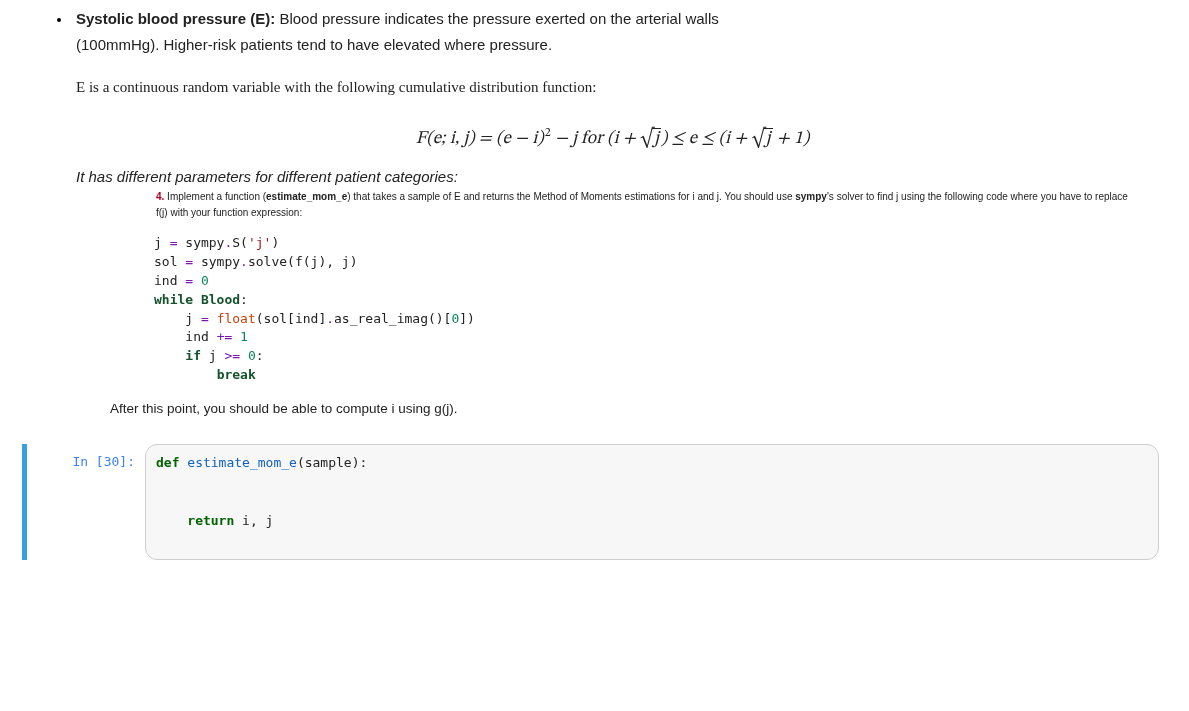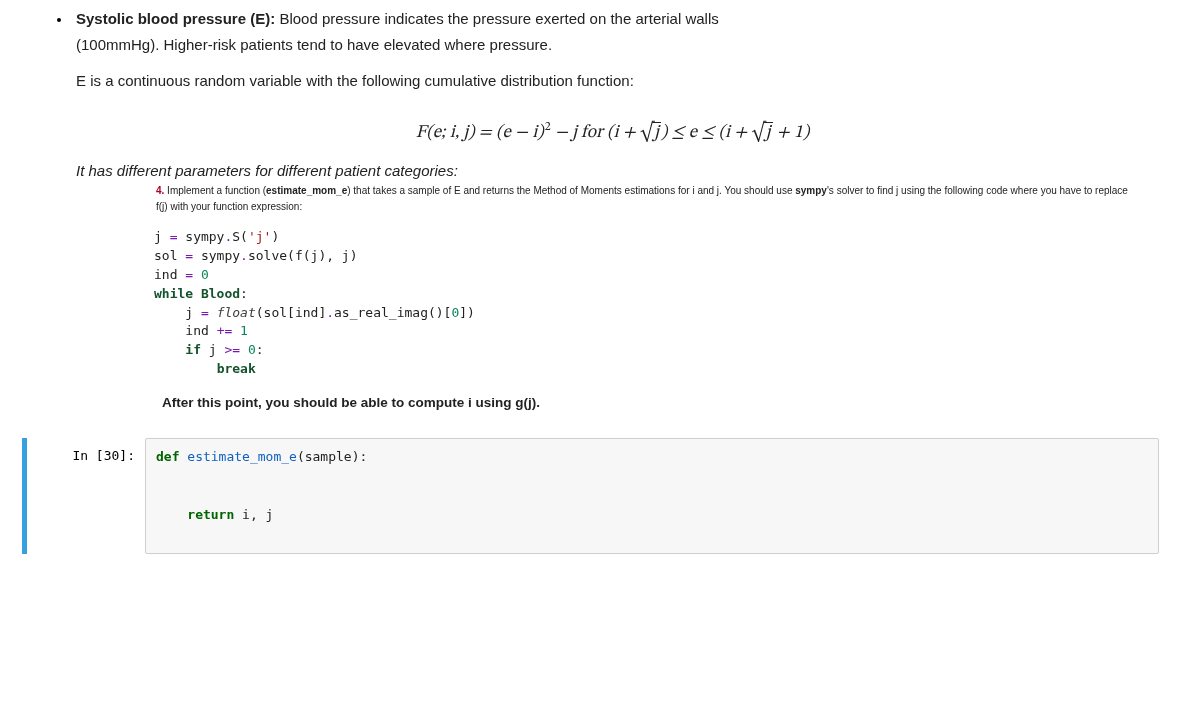--- a/index.html
+++ b/index.html
@@ -28,22 +28,23 @@
     font-size: 14px;
   }
   .intro-line1 {
     margin-top: 2px;
     line-height: 1.7;
   }
   .intro-line2 {
     line-height: 1.7;
   }
   .intro-line3 {
-    margin-top: 12px;
+    margin-top: 18px;
     line-height: 1.6;
+    font-family: Liberation Serif, serif;
   }
   .formula {
     text-align: center;
     font-family: "Cambria Math", "STIX Two Math", "Times New Roman", serif;
     font-size: 18px;
     font-style: italic;
     margin: 26px 0 14px 0;
     line-height: 1.4;
   }
   .formula .sup {
@@ -102,54 +103,53 @@
     font-size: 13px;
     line-height: 1.45;
     white-space: pre;
     color: #222;
     margin-bottom: 14px;
   }
   .c-kw   { color: #14532d; font-weight: bold; }   
   .c-str  { color: #a31515; }                      
   .c-num  { color: #098658; }                      
   .c-op   { color: #7a18b3; }                         
-  .c-builtin { color: #404040; font-style: italic; }                   
+  .c-builtin { color: #c2410c; }                   
   .aftercode {
-    margin-left: 86px;
+    margin-left: 34px;
     font-size: 13.5px;
     line-height: 1.55;
     margin-bottom: 24px;
-    font-weight: bold;
   }
 
   
   .nb-cell {
     display: flex;
     align-items: stretch;
     margin-left: -18px;
     margin-right: -10px;
   }
   .nb-cell .runbar {
     width: 5px;
     background: #389fe0;
   }
   .nb-cell .prompt {
     width: 108px;
     flex: 0 0 108px;
     text-align: right;
     padding: 10px 10px 0 0;
     font-family: Menlo, Consolas, "DejaVu Sans Mono", monospace;
     font-size: 13px;
-    color: #000000;
+    color: #3b82f6;
   }
   .nb-cell .cell-body {
     flex: 1;
     border: 1px solid #cfcfcf;
     background: #f7f7f7;
-    border-radius: 2px;
+    border-radius: 12px;
     padding: 8px 10px 28px 10px;
     font-family: Menlo, Consolas, "DejaVu Sans Mono", monospace;
     font-size: 13px;
     line-height: 1.5;
     white-space: pre;
     color: #222;
   }
   .cc-kw  { color: #006400; font-weight: bold; }   
   .cc-fn  { color: #1060c0; }                      
 </style>

